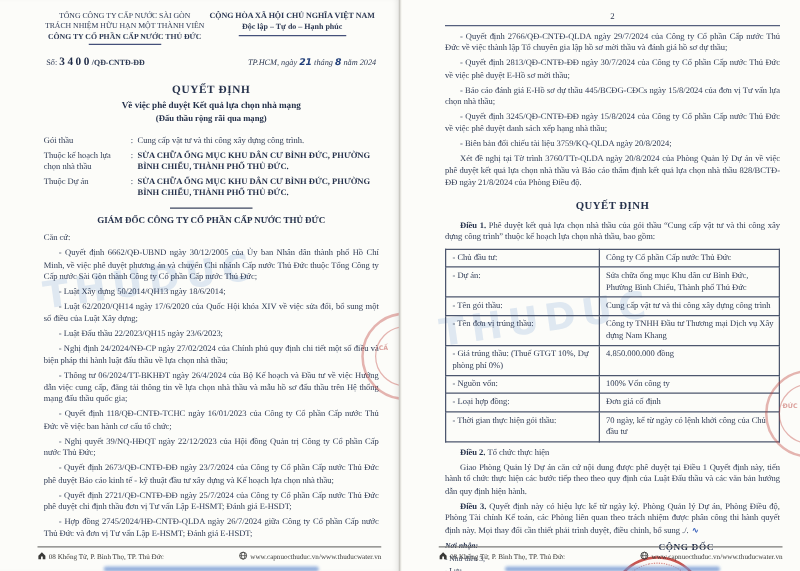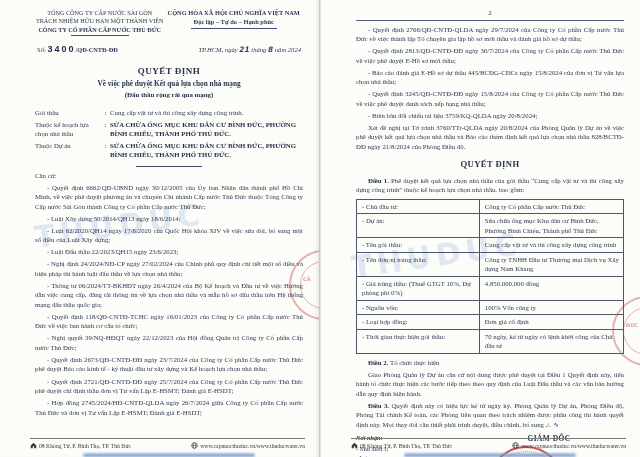--- a/index.html
+++ b/index.html
@@ -17,21 +17,21 @@
   .hdr-left{width:142px;text-align:center;font-size:6.2px;line-height:1.35;}
   .hdr-left .org3{font-weight:bold;}
   .hdr-right{width:152px;text-align:center;font-size:6.4px;line-height:1.4;}
   .hdr-right .nat1{font-weight:bold;}
   .hdr-right .nat2{font-weight:bold;}
   .u-short{display:block;width:58px;margin:1px auto 0;border-top:1px solid #44507a;}
   .u-short2{display:block;width:86px;margin:1px auto 0;border-top:1px solid #44507a;}
 
   .no-row{display:flex;justify-content:space-between;align-items:baseline;margin-top:7px;padding:0 2px;}
   .doc-no{font-size:6.6px;}
-  .doc-no .num{font-family:Liberation Sans, sans-serif;font-weight:bold;font-size:9px;letter-spacing:2px;color:#1d2946;}
+  .doc-no .num{font-family:Liberation Serif, serif;font-weight:bold;font-size:9px;letter-spacing:2px;color:#1d2946;}
   .doc-no .suf{font-weight:bold;font-size:6.3px;}
   .date{font-style:italic;font-size:6.6px;}
   .hand{font-family:"DejaVu Sans",sans-serif;font-weight:bold;color:#23407a;font-size:7.4px;text-align:center;}
 
   .title-block{text-align:center;margin-top:9px;}
   .t1{font-weight:bold;font-size:9px;color:#26324c;letter-spacing:.5px;}
   .t2{font-weight:bold;font-size:7.3px;margin-top:2px;color:#26324c;}
   .t3{font-weight:bold;font-size:6.9px;margin-top:1px;color:#26324c;}
 
   .fields{margin-top:8px;}
@@ -141,20 +141,21 @@
           <div class="fvalue caps">SỬA CHỮA ỐNG MỤC KHU DÂN CƯ BÌNH ĐỨC, PHƯỜNG BÌNH CHIỂU, THÀNH PHỐ THỦ ĐỨC.</div>
         </div>
         <div class="frow">
           <div class="flabel">Thuộc Dự án</div>
           <div class="fcolon">:</div>
           <div class="fvalue caps">SỬA CHỮA ỐNG MỤC KHU DÂN CƯ BÌNH ĐỨC, PHƯỜNG BÌNH CHIỂU, THÀNH PHỐ THỦ ĐỨC.</div>
         </div>
       </div>
 
       <div class="sec-rule"></div>
+      <div class="sec-heading">GIÁM ĐỐC CÔNG TY CỔ PHẦN CẤP NƯỚC THỦ ĐỨC</div>
 
       <div>Căn cứ:</div>
       <p class="jp">- Quyết định 6662/QĐ-UBND ngày 30/12/2005 của Ủy ban Nhân dân thành phố Hồ Chí Minh, về việc phê duyệt phương án và chuyển Chi nhánh Cấp nước Thủ Đức thuộc Tổng Công ty Cấp nước Sài Gòn thành Công ty Cổ phần Cấp nước Thủ Đức;</p>
       <p class="jp">- Luật Xây dựng 50/2014/QH13 ngày 18/6/2014;</p>
       <p class="jp">- Luật 62/2020/QH14 ngày 17/6/2020 của Quốc Hội khóa XIV về việc sửa đổi, bổ sung một số điều của Luật Xây dựng;</p>
       <p class="jp">- Luật Đấu thầu 22/2023/QH15 ngày 23/6/2023;</p>
       <p class="jp">- Nghị định 24/2024/NĐ-CP ngày 27/02/2024 của Chính phủ quy định chi tiết một số điều và biện pháp thi hành luật đấu thầu về lựa chọn nhà thầu;</p>
       <p class="jp">- Thông tư 06/2024/TT-BKHĐT ngày 26/4/2024 của Bộ Kế hoạch và Đầu tư về việc Hướng dẫn việc cung cấp, đăng tải thông tin về lựa chọn nhà thầu và mẫu hồ sơ đấu thầu trên Hệ thống mạng đấu thầu quốc gia;</p>
       <p class="jp">- Quyết định 118/QĐ-CNTĐ-TCHC ngày 16/01/2023 của Công ty Cổ phần Cấp nước Thủ Đức về việc ban hành cơ cấu tổ chức;</p>
       <p class="jp">- Nghị quyết 39/NQ-HĐQT ngày 22/12/2023 của Hội đồng Quản trị Công ty Cổ phần Cấp nước Thủ Đức;</p>
@@ -251,21 +252,21 @@
 
       <p class="jp"><b>Điều 3.</b><span> Quyết định này có hiệu lực kể từ ngày ký. Phòng Quản lý Dự án, Phòng Điều độ, Phòng Tài chính Kế toán, các Phòng liên quan theo trách nhiệm được phân công thi hành quyết định này. Mọi thay đổi cần thiết phải trình duyệt, điều chỉnh, bổ sung ./.</span><span class="pen-mark"> ∿</span></p>
 
       <div class="sig-area">
         <div class="noi-nhan">
           <div class="nnl">Nơi nhận:</div>
           <div class="nn-item">- Như điều 3;</div>
           <div class="nn-item">- Lưu.</div>
         </div>
         <div class="sig-right">
-          <div class="sig-title">GIÁM ĐỐC</div>
+          <div class="sig-title">CỘNG ĐỐC</div>
           <div class="seal seal-main">
             <div class="seal-ringtxt"></div>
             <div class="seal-inner">
               
               
               
               
             </div>
           </div>
           <span class="sign-squiggle">

